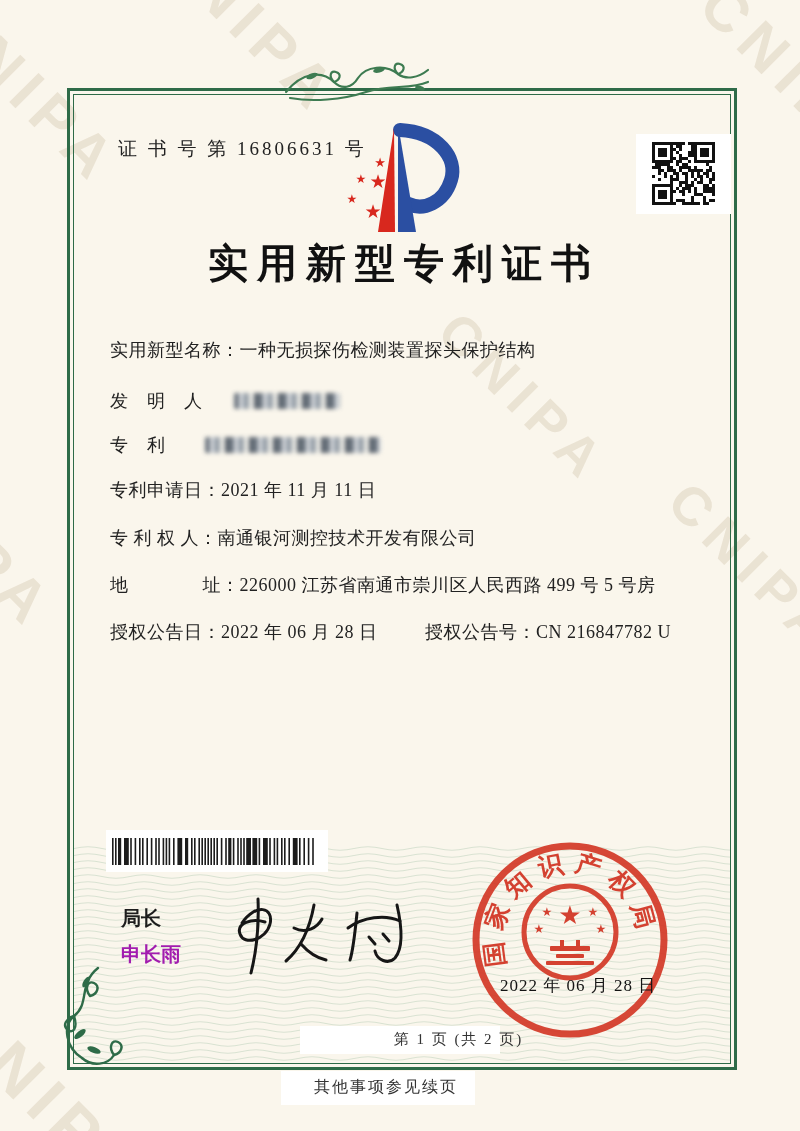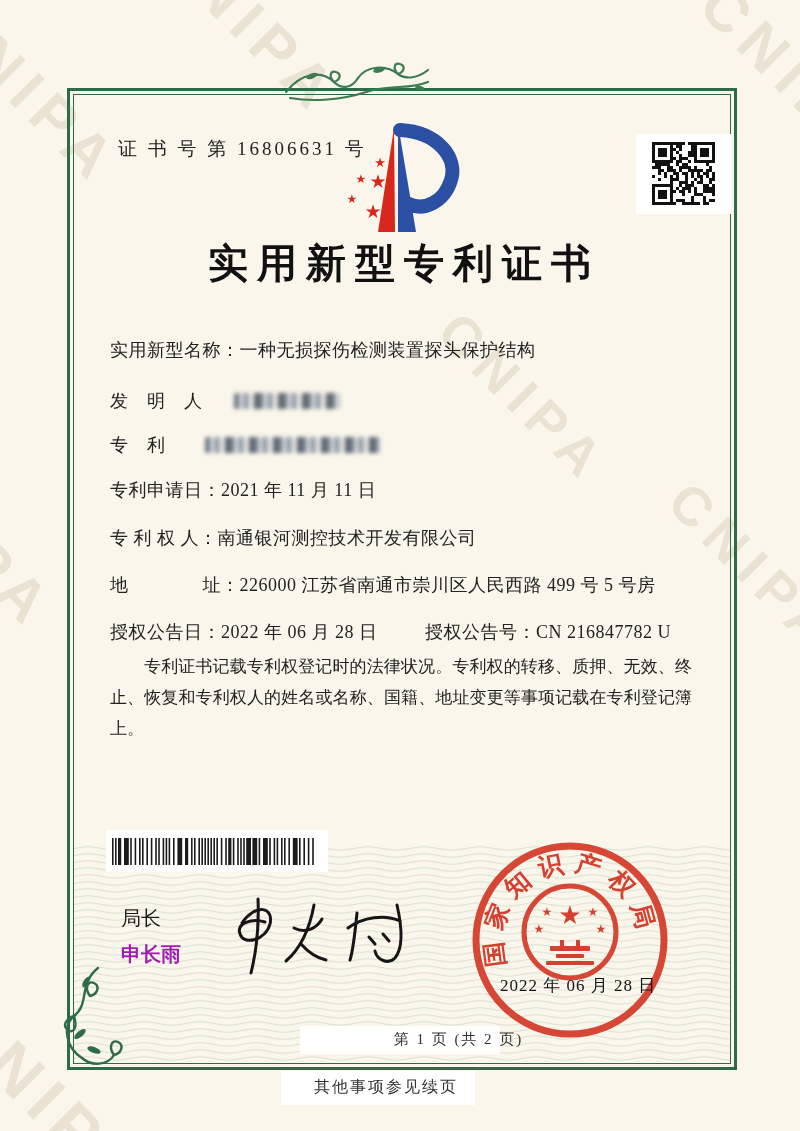--- a/index.html
+++ b/index.html
@@ -32,21 +32,21 @@
   .redact{display:inline-block;height:16px;border-radius:2px;vertical-align:-2px;
           filter:blur(2px);opacity:.85;
           background:repeating-linear-gradient(90deg,#55606e 0 5px,#cfd4da 5px 9px,
                      #8a94a0 9px 15px,#e9e9e4 15px 20px,#3d4856 20px 24px);}
   .paras{position:absolute;left:110px;top:651px;width:582px;font-size:17px;
          line-height:31px;text-align:justify;color:#222;z-index:4;}
   .paras p{margin:0;text-indent:2em;}
   .paras p + p{margin-top:5px;}
 
   .sig-title{left:113px;top:905px;font-family:"Liberation Sans",sans-serif;
-             font-weight:400;font-size:20px;color:#1d1d1d;}
+             font-weight:700;font-size:20px;color:#1d1d1d;}
   .sig-name{left:113px;top:941px;font-family:Liberation Sans, sans-serif;
             font-weight:600;font-size:20px;color:#a21caf;}
 
   .seal-date{left:462px;top:974px;width:216px;text-align:center;font-size:17px;
              letter-spacing:1px;color:#141414;z-index:6;}
   .page-num{left:67px;top:1030px;width:767px;text-align:center;font-size:15px;
             letter-spacing:2px;color:#333;}
   .cont-note{left:283px;top:1077px;width:190px;text-align:center;font-size:16px;
              letter-spacing:2px;color:#333;}
   svg{display:block;}
@@ -388,21 +388,20 @@
   <span class="lbl">地　　　　址：</span><span class="val">226000  江苏省南通市崇川区人民西路 499 号 5 号房</span>
 </div>
 <div class="row" style="top:620px;text-align:center;">
   <span>授权公告日：</span><span>2022 年 06 月 28 日</span>
   <span style="position:absolute;left:315px;">
     <span>授权公告号：</span><span>CN 216847782 U</span>
   </span>
 </div>
 
 <div class="paras">
-  <p>专利证书记载专利权登记时的法律状况。专利权的转移、质押、无效、终止、恢复和专利权人的姓名或名称、国籍、地址变更等事项记载在专利登记簿上。</p>
 </div>
 
 <div class="patch" style="left:106px;top:830px;width:222px;height:42px;"></div>
 <svg id="barcode-svg" class="abs" style="left:112px;top:838px;z-index:4;" width="210" height="27" viewBox="0 0 210 27">
     <rect x="0" y="0" width="1.6" height="27" fill="#1c1c1c"></rect>
     <rect x="3" y="0" width="1.6" height="27" fill="#1c1c1c"></rect>
     <rect x="6" y="0" width="3.2" height="27" fill="#1c1c1c"></rect>
     <rect x="12" y="0" width="4.800000000000001" height="27" fill="#1c1c1c"></rect>
     <rect x="18.200000000000003" y="0" width="1.6" height="27" fill="#1c1c1c"></rect>
     <rect x="22.6" y="0" width="1.6" height="27" fill="#1c1c1c"></rect>

